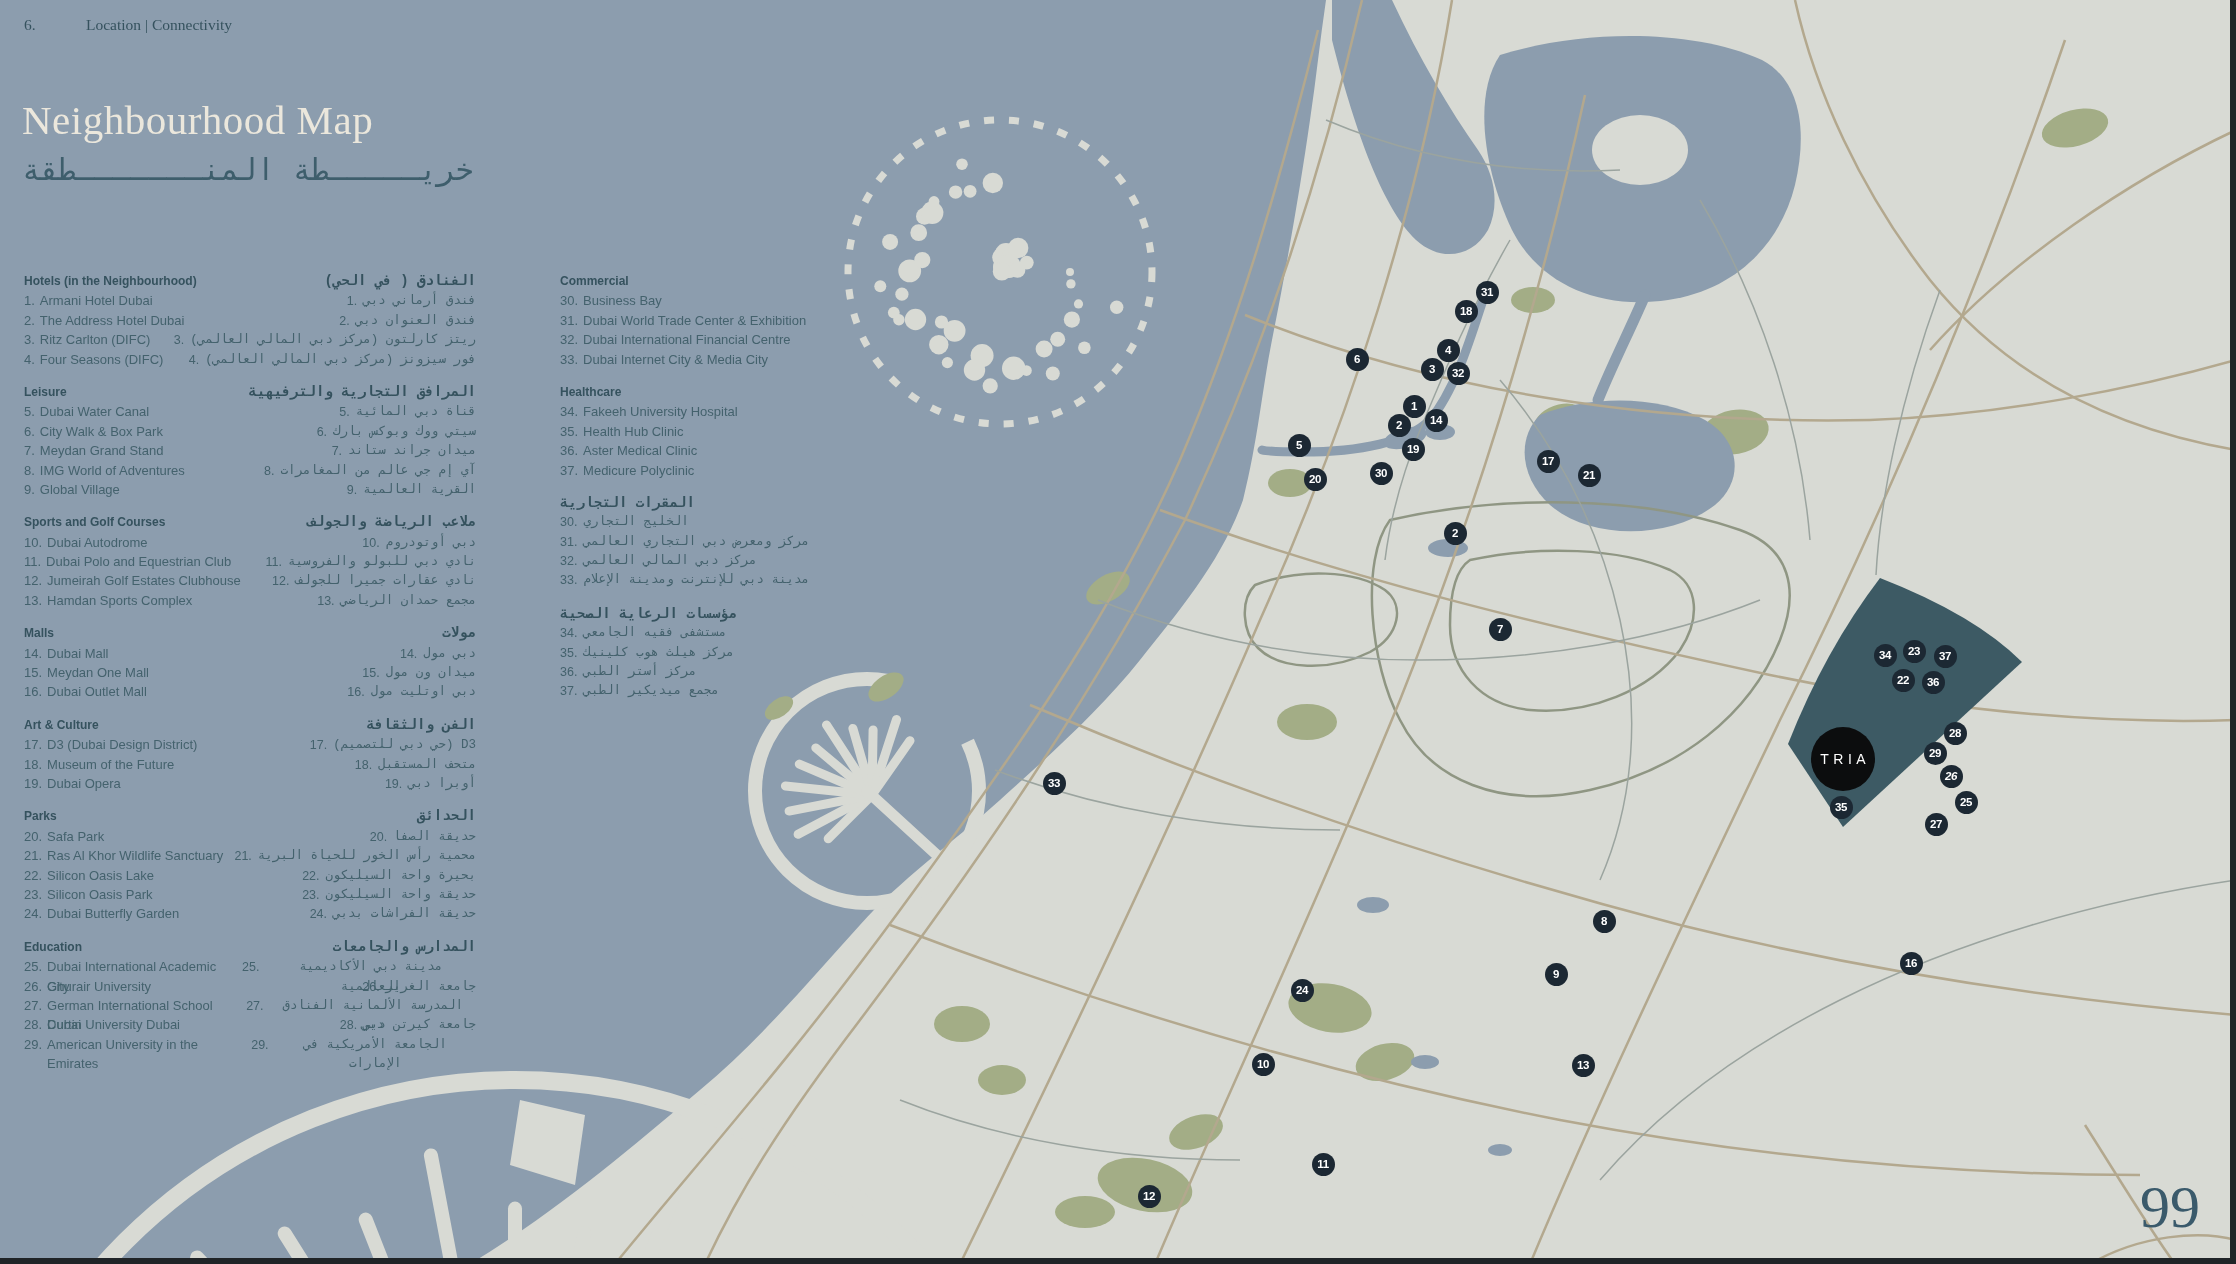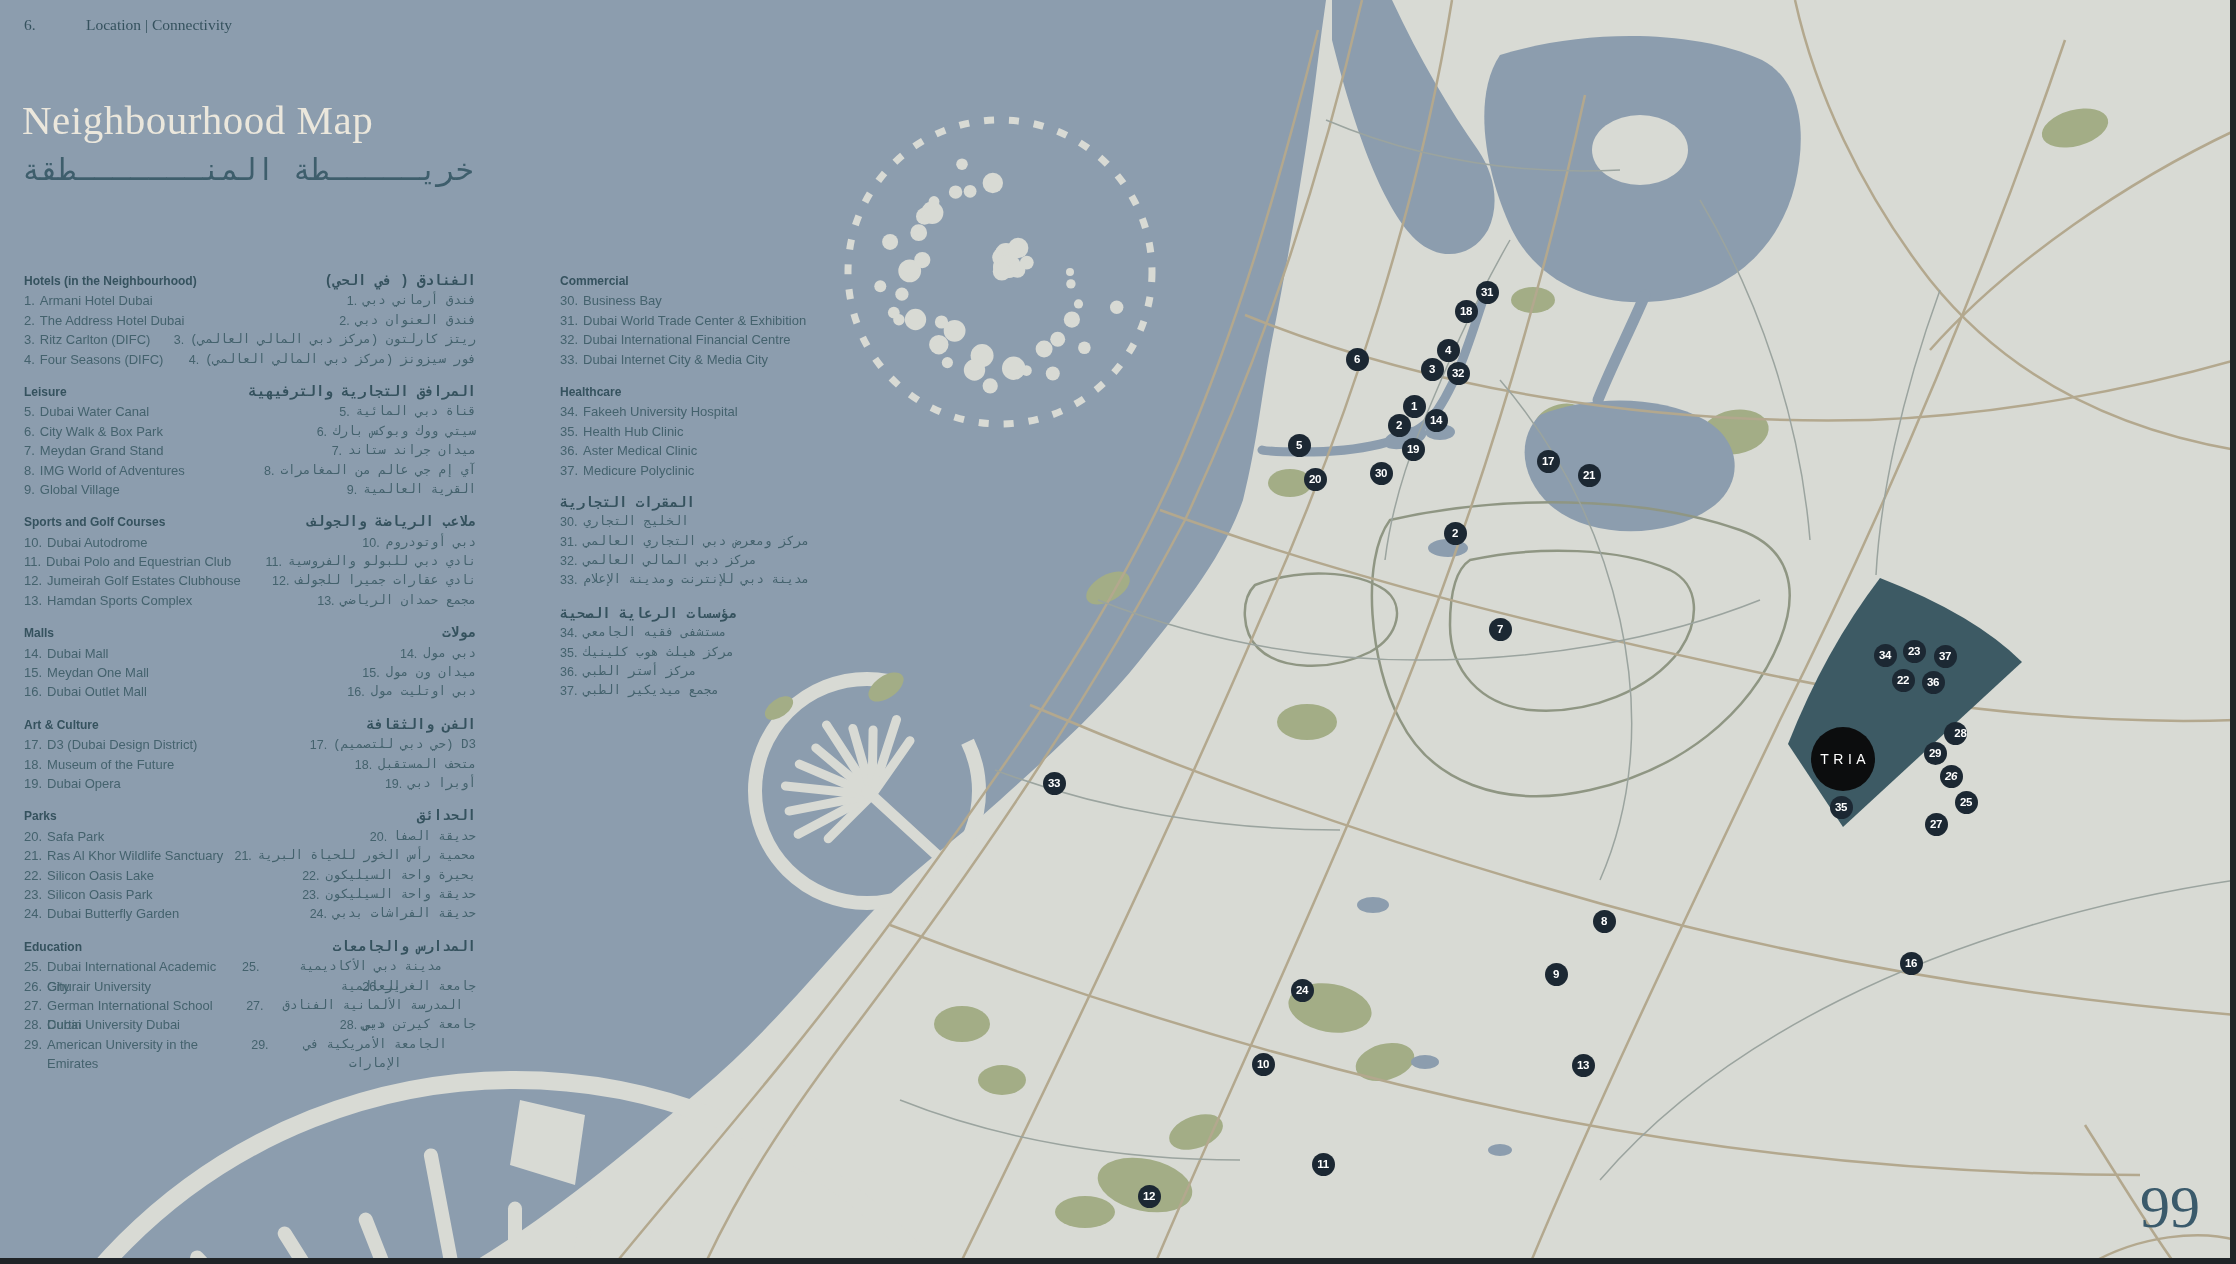--- a/index.html
+++ b/index.html
@@ -769,21 +769,21 @@
     </div>
     <div class="marker" style="left: 1966px; top: 802px;">
       <span>25</span>
     </div>
     <div class="marker" style="left: 1951px; top: 776px; font-style: italic;">
       <span>26</span>
     </div>
     <div class="marker" style="left: 1936px; top: 824px;">
       <span>27</span>
     </div>
-    <div class="marker" style="left: 1955px; top: 733px; justify-content: flex-end;">
+    <div class="marker" style="left: 1955px; top: 733px;">
       <span>28</span>
     </div>
     <div class="marker" style="left: 1935px; top: 753px;">
       <span>29</span>
     </div>
     <div class="marker" style="left: 1381px; top: 473px;">
       <span>30</span>
     </div>
     <div class="marker" style="left: 1487px; top: 292px;">
       <span>31</span>

